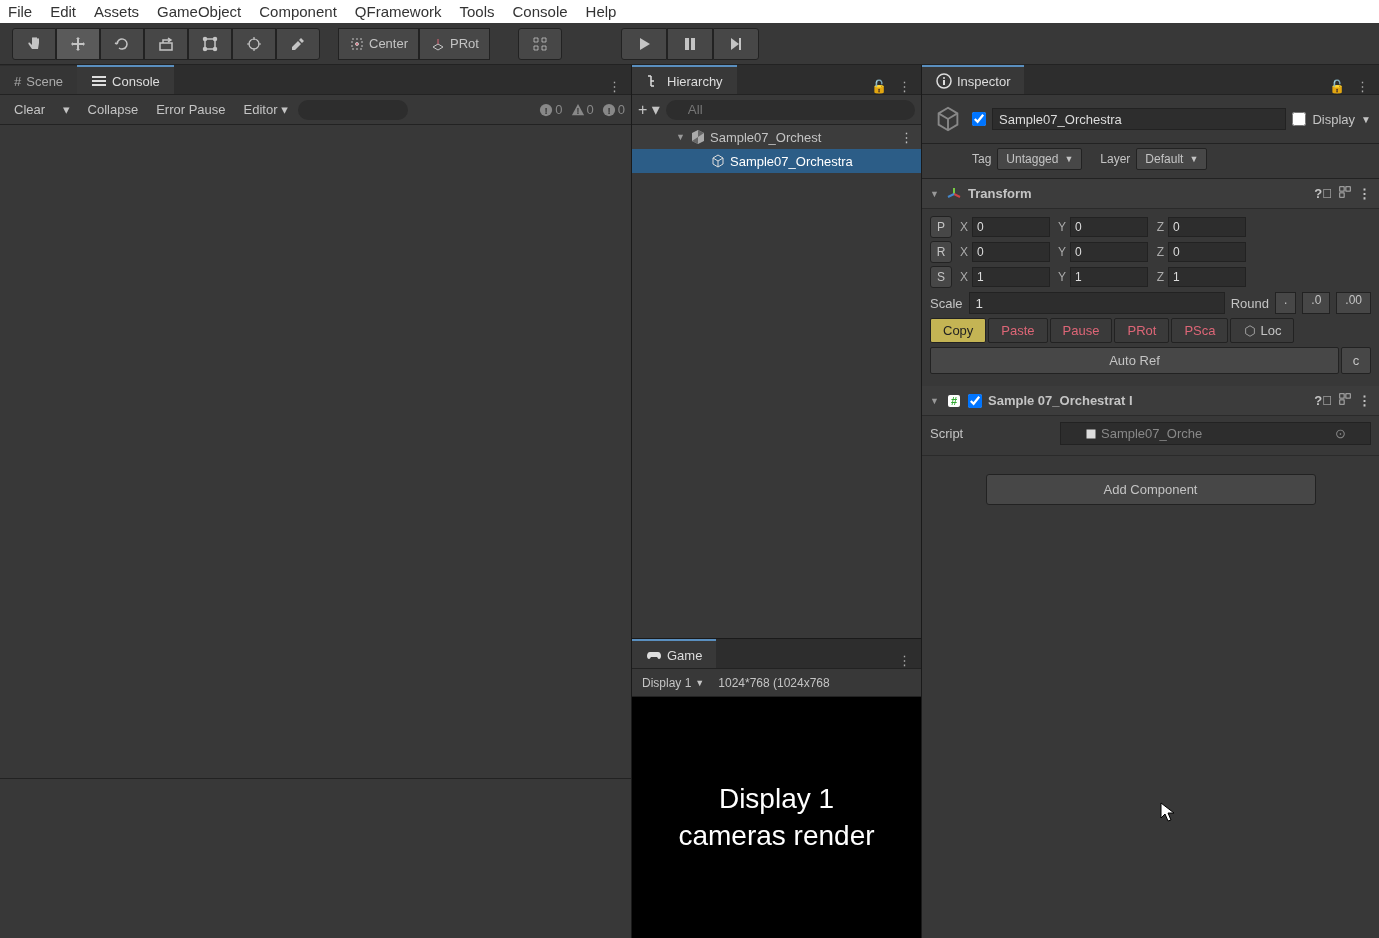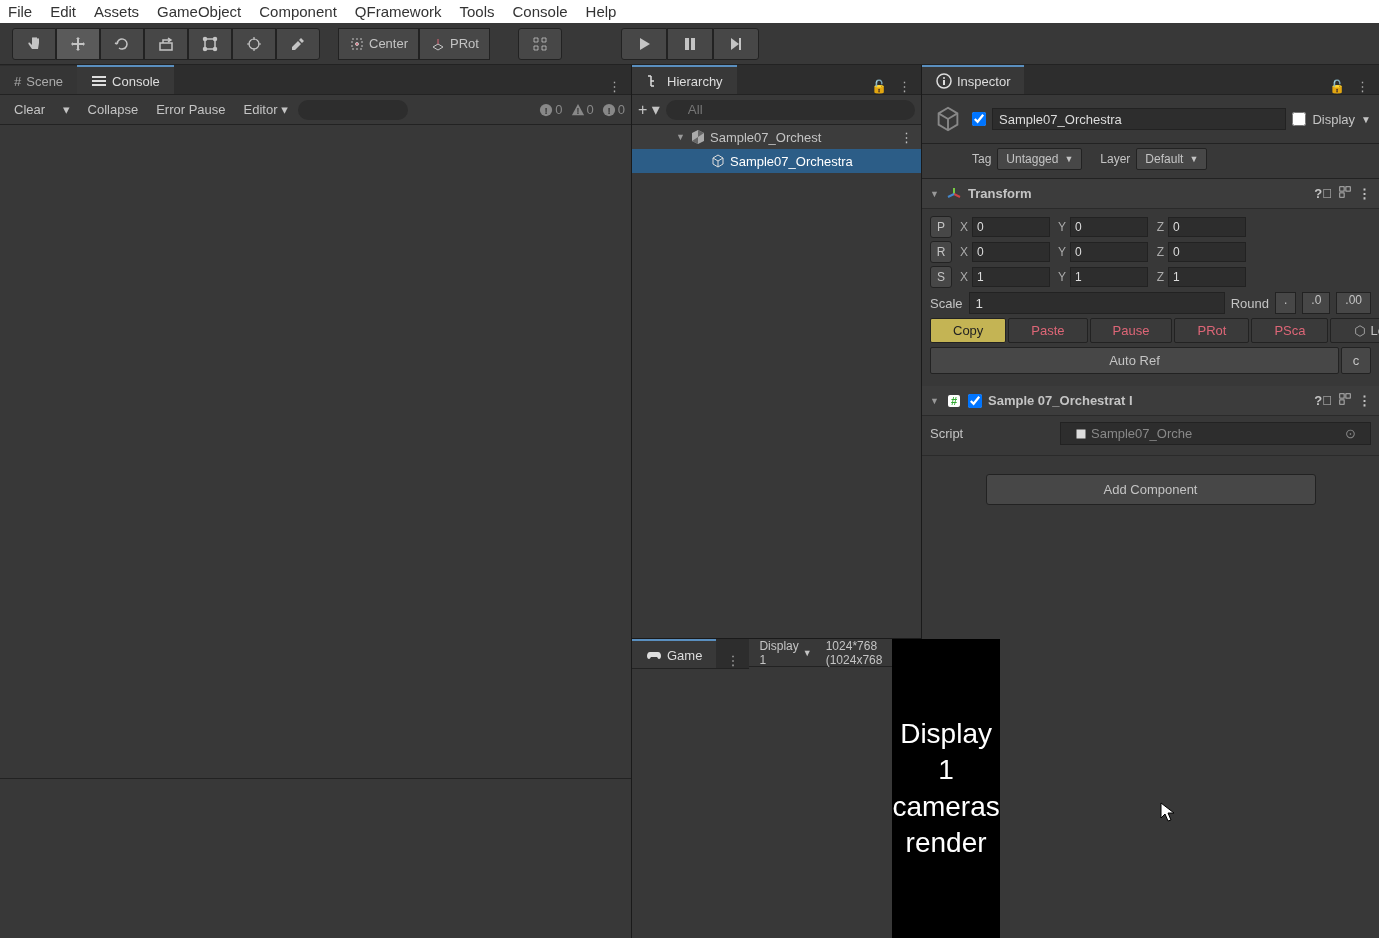--- a/index.html
+++ b/index.html
@@ -45,21 +45,21 @@
 
 .hier-bar { background: #383838; height: 30px; display: flex; align-items: center; padding: 0 6px; gap: 6px; border-bottom: 1px solid #222; }
 .hier-search { background: #2d2d2d; border: none; border-radius: 10px; height: 20px; flex: 1; padding: 0 8px 0 22px; color: #888; }
 .hier-tree { flex: 1; background: #383838; overflow: hidden; }
 .tree-row { display: flex; align-items: center; height: 24px; padding-left: 50px; gap: 4px; color: #c4c4c4; white-space: nowrap; overflow: hidden; }
 .tree-row.scene { padding-left: 44px; background: #3c3c3c; }
 .tree-row.sel { background: #2c5d87; color: #fff; }
 .foldout { color: #999; font-size: 9px; width: 10px; }
 
 
-.game-panel { height: 300px; display: flex; border-top: 1px solid #1a1a1a; }
+.game-panel { height: 300px; display: flex; flex-direction: column; border-top: 1px solid #1a1a1a; }
 .game-bar { background: #383838; height: 28px; display: flex; align-items: center; padding: 0 6px; gap: 6px; border-bottom: 1px solid #222; font-size: 12px; }
 .game-drop { display: flex; align-items: center; gap: 4px; padding: 2px 4px; }
 .game-view { flex: 1; background: #000; display: flex; align-items: center; justify-content: center; color: #fff; font-size: 28px; text-align: center; font-family: 'Segoe UI', sans-serif; line-height: 1.3; }
 
 
 .insp-header { background: #383838; padding: 6px 8px; display: flex; align-items: center; gap: 6px; border-bottom: 1px solid #222; }
 .cube-lg { width: 36px; height: 36px; display: flex; align-items: center; justify-content: center; color: #888; font-size: 24px; }
 .insp-name { background: #2d2d2d; border: 1px solid #222; padding: 3px 6px; flex: 1; color: #ddd; height: 22px; overflow: hidden; white-space: nowrap; }
 .insp-check { width: 14px; height: 14px; }
 .insp-tagrow { background: #383838; padding: 4px 8px 8px 50px; display: flex; align-items: center; gap: 6px; border-bottom: 1px solid #222; font-size: 12px; }
@@ -69,26 +69,26 @@
 .comp-hdr { background: #3c3c3c; padding: 6px 8px; display: flex; align-items: center; gap: 6px; border-bottom: 1px solid #2a2a2a; font-weight: bold; }
 .comp-body { padding: 4px 8px 8px; background: #383838; }
 .vec-row { display: flex; align-items: center; gap: 4px; margin: 3px 0; }
 .vec-lbl { background: #474747; border: 1px solid #222; width: 22px; height: 22px; display: flex; align-items: center; justify-content: center; border-radius: 3px; font-size: 12px; }
 .axis-lbl { color: #aaa; width: 12px; text-align: right; font-size: 12px; }
 .vec-in { background: #2d2d2d; border: 1px solid #222; color: #ddd; width: 78px; height: 20px; padding: 0 4px; font-size: 12px; }
 .scale-row { display: flex; align-items: center; gap: 6px; margin: 4px 0; }
 .scale-in { background: #2d2d2d; border: 1px solid #222; color: #ddd; height: 22px; padding: 0 6px; flex: 1; min-width: 50px; }
 .round-btn { background: #474747; border: 1px solid #222; height: 22px; padding: 0 8px; color: #c4c4c4; font-size: 12px; }
 .btn-row { display: flex; gap: 2px; margin: 4px 0; }
-.copy-btn { background: #3a3a3a; border: 1px solid #222; padding: 4px 22px; font-size: 13px; border-radius: 2px; }
+.copy-btn { background: #3a3a3a; border: 1px solid #222; padding: 4px 12px; font-size: 13px; border-radius: 2px; }
 .copy-btn.yellow { background: #c4b454; color: #222; }
 .copy-btn.red { color: #d67; }
 .wide-btn { background: #474747; border: 1px solid #222; padding: 5px 0; flex: 1; text-align: center; color: #c4c4c4; border-radius: 2px; font-size: 13px; }
 .script-row { display: flex; align-items: center; padding: 6px 8px 10px; gap: 10px; background: #383838; border-bottom: 1px solid #2a2a2a; }
-.script-field { background: #2d2d2d; border: 1px solid #222; padding: 3px 14px; flex: 1; color: #888; display: flex; align-items: center; gap: 4px; overflow: hidden; white-space: nowrap; }
+.script-field { background: #2d2d2d; border: 1px solid #222; padding: 3px 24px; flex: 1; color: #888; display: flex; align-items: center; gap: 4px; overflow: hidden; white-space: nowrap; }
 .add-comp { background: #474747; border: 1px solid #222; width: 330px; margin: 18px auto; padding: 7px 0; text-align: center; color: #c4c4c4; border-radius: 3px; display: block; }
 
 svg { flex-shrink: 0; }
 .ico { width: 16px; height: 16px; }
 .cursor-arrow { position: fixed; left: 1160px; top: 802px; pointer-events: none; }
 </style>
 </head>
 <body>
 
 <div class="menubar">

